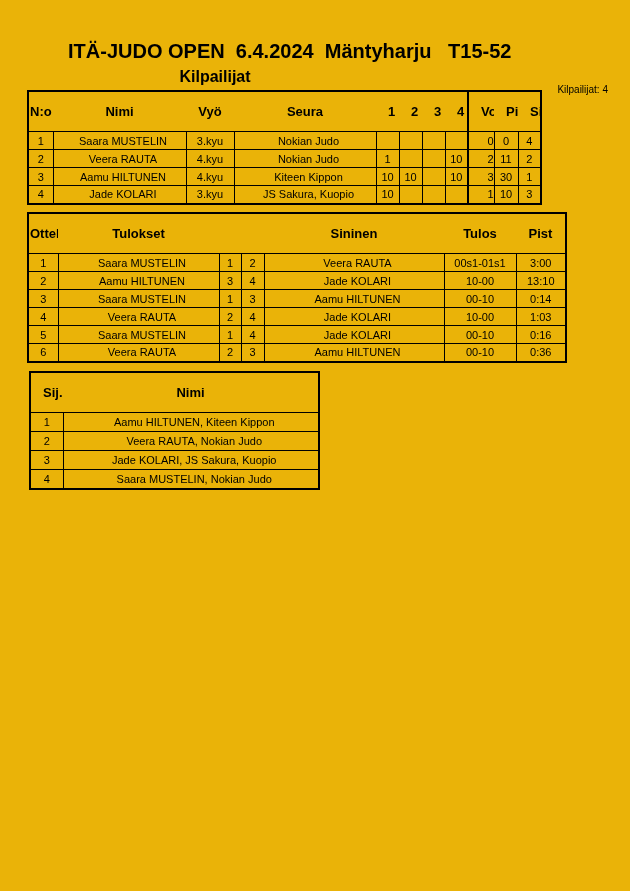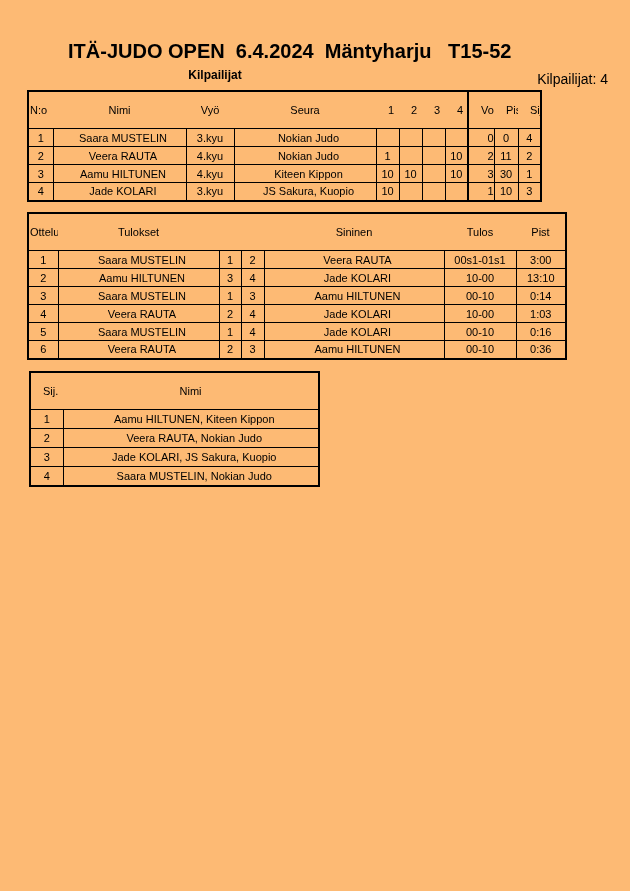--- a/index.html
+++ b/index.html
@@ -1,63 +1,63 @@
 <!DOCTYPE html>
 <html><head>
 <meta charset="utf-8">
 <style>
   html, body { margin: 0; padding: 0; background: #ffffff; }
   .page {
     position: relative;
     width: 630px;
     height: 891px;
-    background: #fdba74;
+    background: #eab308;
     color: #000000;
     font-family: "Liberation Sans", "DejaVu Sans", sans-serif;
     overflow: hidden;
   }
   .title {
     position: absolute;
     left: 68px;
     top: 40px;
     font-size: 20px;
     font-weight: bold;
     white-space: pre;
   }
   .section-heading {
     position: absolute;
     width: 200px;
     text-align: center;
-    font-size: 12px;
+    font-size: 16px;
     font-weight: bold;
   }
   .heading-kilpailijat { left: 115px; top: 68px; }
   .heading-ottelut    { left: 177px; top: 196px; }
   .heading-tulokset   { left: 72px;  top: 354px; }
   .count-label {
     position: absolute;
     right: 22px;
-    top: 71px;
-    font-size: 14px;
+    top: 84px;
+    font-size: 10px;
   }
   table {
     position: absolute;
     border-collapse: collapse;
     table-layout: fixed;
     border: 2px solid #000;
     font-size: 11px;
   }
   .tbl-competitors { left: 27px; top: 90px;  width: 513px; }
   .tbl-matches     { left: 27px; top: 212px; width: 538px; }
   .tbl-results     { left: 29px; top: 371px; width: 289px; }
   th {
     border: none;
     border-bottom: 1px solid #000;
-    font-size: 11px;
-    font-weight: normal;
+    font-size: 13px;
+    font-weight: bold;
     text-align: center;
     padding: 12px;
     overflow: hidden;
     white-space: nowrap;
   }
   td {
     border: 1px solid #000;
     text-align: center;
     padding: 0;
     overflow: hidden;

